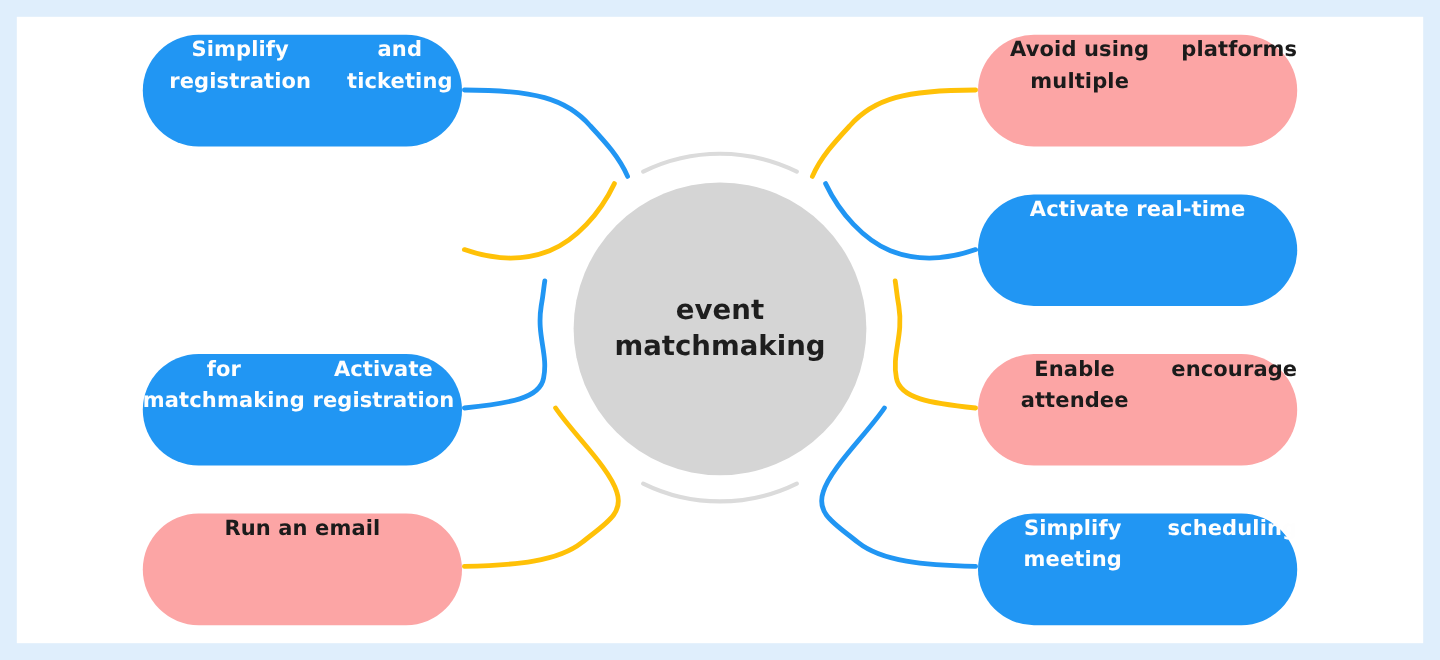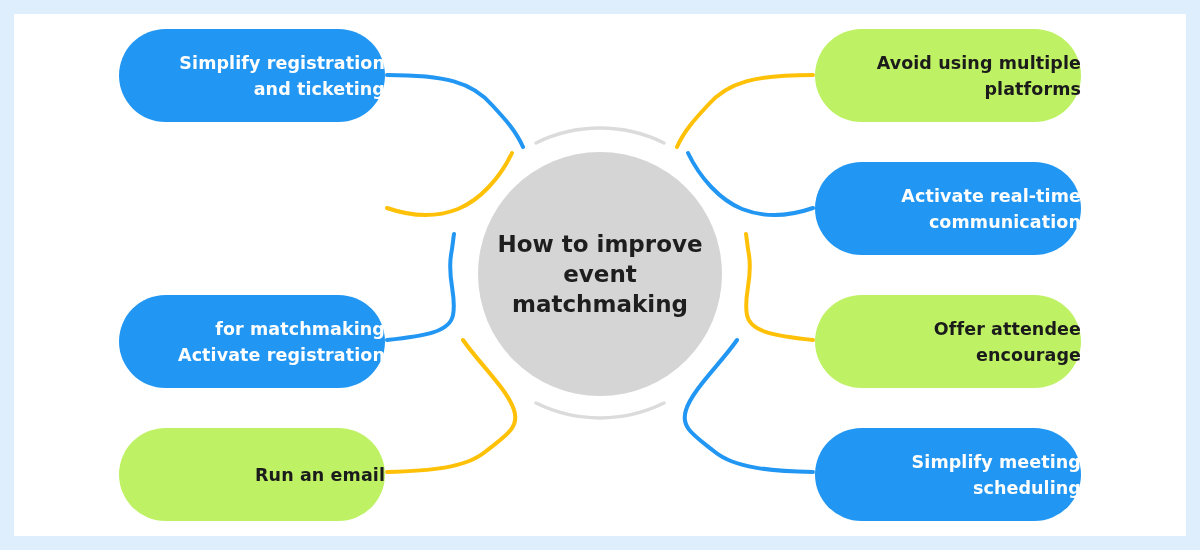--- a/index.html
+++ b/index.html
@@ -15,26 +15,26 @@
   }
   svg.links{position:absolute;left:0;top:0;width:1200px;height:550px;z-index:1;}
   .link{fill:none;stroke-width:4;stroke-linecap:round;}
   .link.blue{stroke:#2196F3;}
   .link.yellow{stroke:#FFC107;}
   .ring-arc{fill:none;stroke:#DBDBDB;stroke-width:3.5;stroke-linecap:round;}
   .center-disk{fill:#D5D5D5;}
 
   .pill{
     position:absolute;width:266px;height:93px;border-radius:47px;
-    display:flex;flex-direction:column;align-items:flex-end;justify-content:center;
+    display:flex;flex-direction:row;align-items:flex-start;justify-content:center;
     text-align:center;font-weight:bold;font-size:17.5px;line-height:26px;
     letter-spacing:.1px;z-index:10;
   }
   .pill.blue{background:#2196F3;color:#FEFEFE;}
-  .pill.yellow{background:#bef264;color:#1B1B1B;}
+  .pill.yellow{background:#fca5a5;color:#1B1B1B;}
   .col-left{left:119px;}
   .col-right{left:815px;}
   .row-1{top:29px;}
   .row-2{top:162px;}
   .row-3{top:295px;}
   .row-4{top:428px;}
 
   .center-label{
     position:absolute;left:478px;top:152px;width:244px;height:244px;
     display:flex;flex-direction:column;align-items:center;justify-content:center;
@@ -59,21 +59,20 @@
 
     <path class="link yellow" d="M813,75 C755,75 728,82 708,105 C695,119 684,131 677,147"></path>
     <path class="link blue" d="M813,208 C790,216 765,218 742,209 C720,200 700,178 688,153"></path>
     <path class="link yellow" d="M813,340 C775,336 750,332 747,315 C743,295 753,280 749,255 C747,244 747,240 746,234"></path>
     <path class="link blue" d="M813,472 C770,471 735,468 715,452 C695,436 680,428 686,410 C692,390 722,362 737,340"></path>
 
     <circle class="center-disk" cx="600" cy="274" r="122"></circle>
   </svg>
 
   <div class="center-label">
-    <div>How to improve</div>
     <div>event</div>
     <div>matchmaking</div>
   </div>
 
   <div class="pill blue col-left row-1">
     <span>Simplify registration</span>
     <span>and ticketing</span>
   </div>
   <div class="pill blue col-left row-3">
     <span>for matchmaking</span>
@@ -82,24 +81,23 @@
   <div class="pill yellow col-left row-4">
     <span>Run an email</span>
   </div>
 
   <div class="pill yellow col-right row-1">
     <span>Avoid using multiple</span>
     <span>platforms</span>
   </div>
   <div class="pill blue col-right row-2">
     <span>Activate real-time</span>
-    <span>communication</span>
   </div>
   <div class="pill yellow col-right row-3">
-    <span>Offer attendee</span>
+    <span>Enable attendee</span>
     <span>encourage</span>
   </div>
   <div class="pill blue col-right row-4">
     <span>Simplify meeting</span>
     <span>scheduling</span>
   </div>
 
 </div>
 
 <div class="frame-border"></div>

